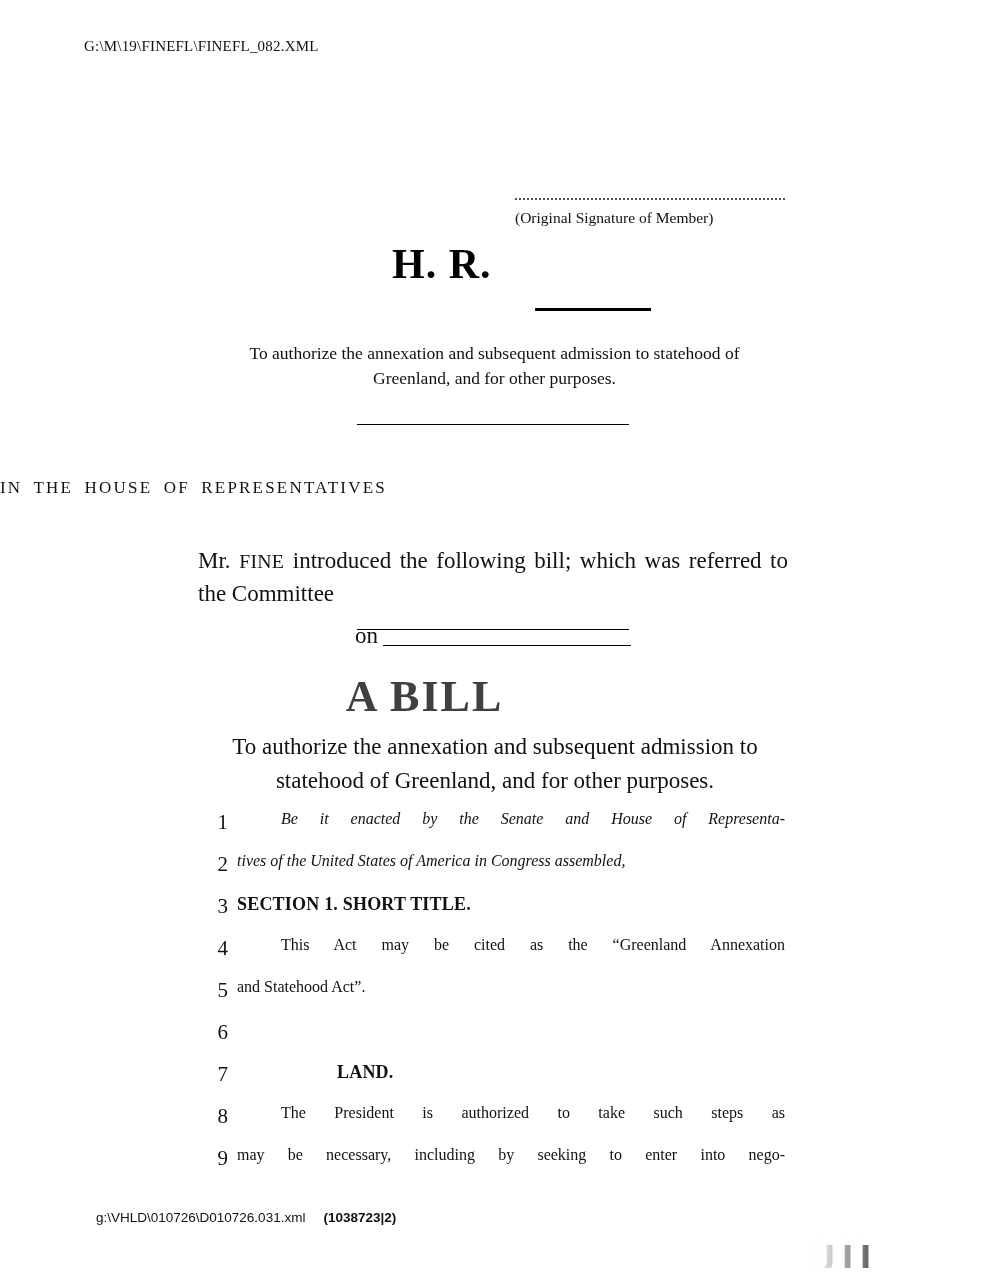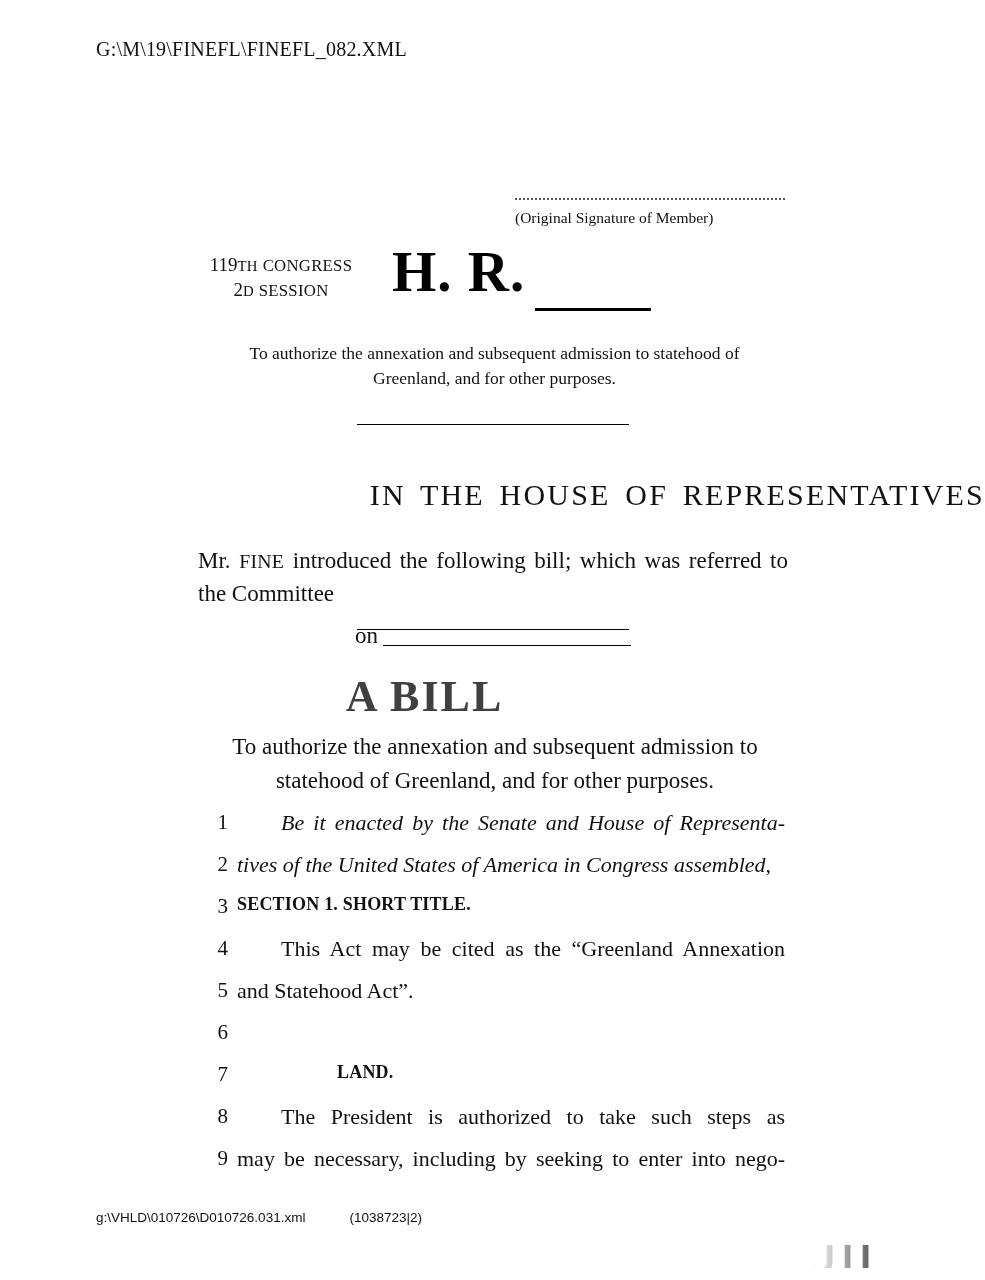--- a/index.html
+++ b/index.html
@@ -14,24 +14,24 @@
     height: 1280px;
     background: #ffffff;
     overflow: hidden;
     font-family: "Liberation Serif", "DejaVu Serif", serif;
     color: #000000;
   }
 
   
   .doc-path {
     position: absolute;
-    left: 96px;
+    left: 84px;
     top: 38px;
     font-family: "Liberation Serif", "DejaVu Serif", serif;
-    font-size: 20px;
+    font-size: 15px;
     letter-spacing: 0.2px;
     color: #111;
     white-space: nowrap;
   }
 
   
   .sig-block {
     position: absolute;
     left: 515px;
     top: 188px;
@@ -68,21 +68,21 @@
     color: #111;
   }
   .sc {
     font-size: 0.78em;
     letter-spacing: 0.3px;
   }
   .hr-mark {
     position: absolute;
     left: 392px;
     top: -9px;
-    font-size: 57px;
+    font-size: 42px;
     font-weight: bold;
     letter-spacing: 1px;
     line-height: 1;
     color: #000;
   }
   .hr-blank {
     position: absolute;
     left: 535px;
     top: 56px;
     width: 116px;
@@ -109,22 +109,22 @@
   }
   .rule-one { left: 357px; top: 424px; width: 272px; }
   .rule-two { left: 357px; top: 629px; width: 272px; }
 
   
   .chamber {
     position: absolute;
     left: 0;
     top: 478px;
     width: 985px;
-    text-align: right;
-    font-size: 30px;
+    text-align: left;
+    font-size: 17px;
     letter-spacing: 2.2px;
     color: #111;
     word-spacing: 5px;
   }
 
   
   .sponsor {
     position: absolute;
     left: 198px;
     top: 544px;
@@ -189,21 +189,21 @@
     width: 22px;
     text-align: right;
     font-size: 21px;
     color: #111;
   }
   .ltext {
     position: absolute;
     left: 237px;
     top: 0;
     width: 548px;
-    font-size: 22px;
+    font-size: 16px;
     color: #111;
     white-space: nowrap;
   }
   .ltext.just {
     white-space: normal;
     text-align: justify;
     text-align-last: justify;
   }
   .ltext.ital {
     font-style: italic;
@@ -221,21 +221,21 @@
   .footer {
     position: absolute;
     left: 96px;
     top: 1208px;
     font-family: "Liberation Sans", "DejaVu Sans", sans-serif;
     font-size: 13.5px;
     color: #111;
     line-height: 1.5;
   }
   .footer-row1 { white-space: nowrap; }
-  .footer-code { display: inline-block; margin-left: 44px; }
+  .footer-code { display: inline-block; margin-left: 18px; font-weight: bold; }
 
   
   .scan-artifact {
     position: absolute;
     left: 806px;
     top: 1232px;
     width: 179px;
     height: 36px;
     overflow: hidden;
     opacity: 0.82;
@@ -267,24 +267,20 @@
 <div class="page">
 
   <div class="doc-path">G:\M\19\FINEFL\FINEFL_082.XML</div>
 
   <div class="sig-block">
     <div class="sig-dots"></div>
     <div class="sig-caption">(Original Signature of Member)</div>
   </div>
 
   <div class="congress-row">
-    <div class="congress-label">
-      <div><span>119</span><span class="sc">TH</span> <span class="sc" style="font-size:0.88em">CONGRESS</span></div>
-      <div><span>2</span><span class="sc">D</span> <span class="sc" style="font-size:0.88em">SESSION</span></div>
-    </div>
     <div class="hr-mark">H. R.</div>
     <div class="hr-blank"></div>
   </div>
 
   <div class="caption">To authorize the annexation and subsequent admission to statehood of Greenland, and for other purposes.</div>
 
   <div class="rule rule-one"></div>
 
   <div class="chamber">IN THE HOUSE OF REPRESENTATIVES</div>
 

